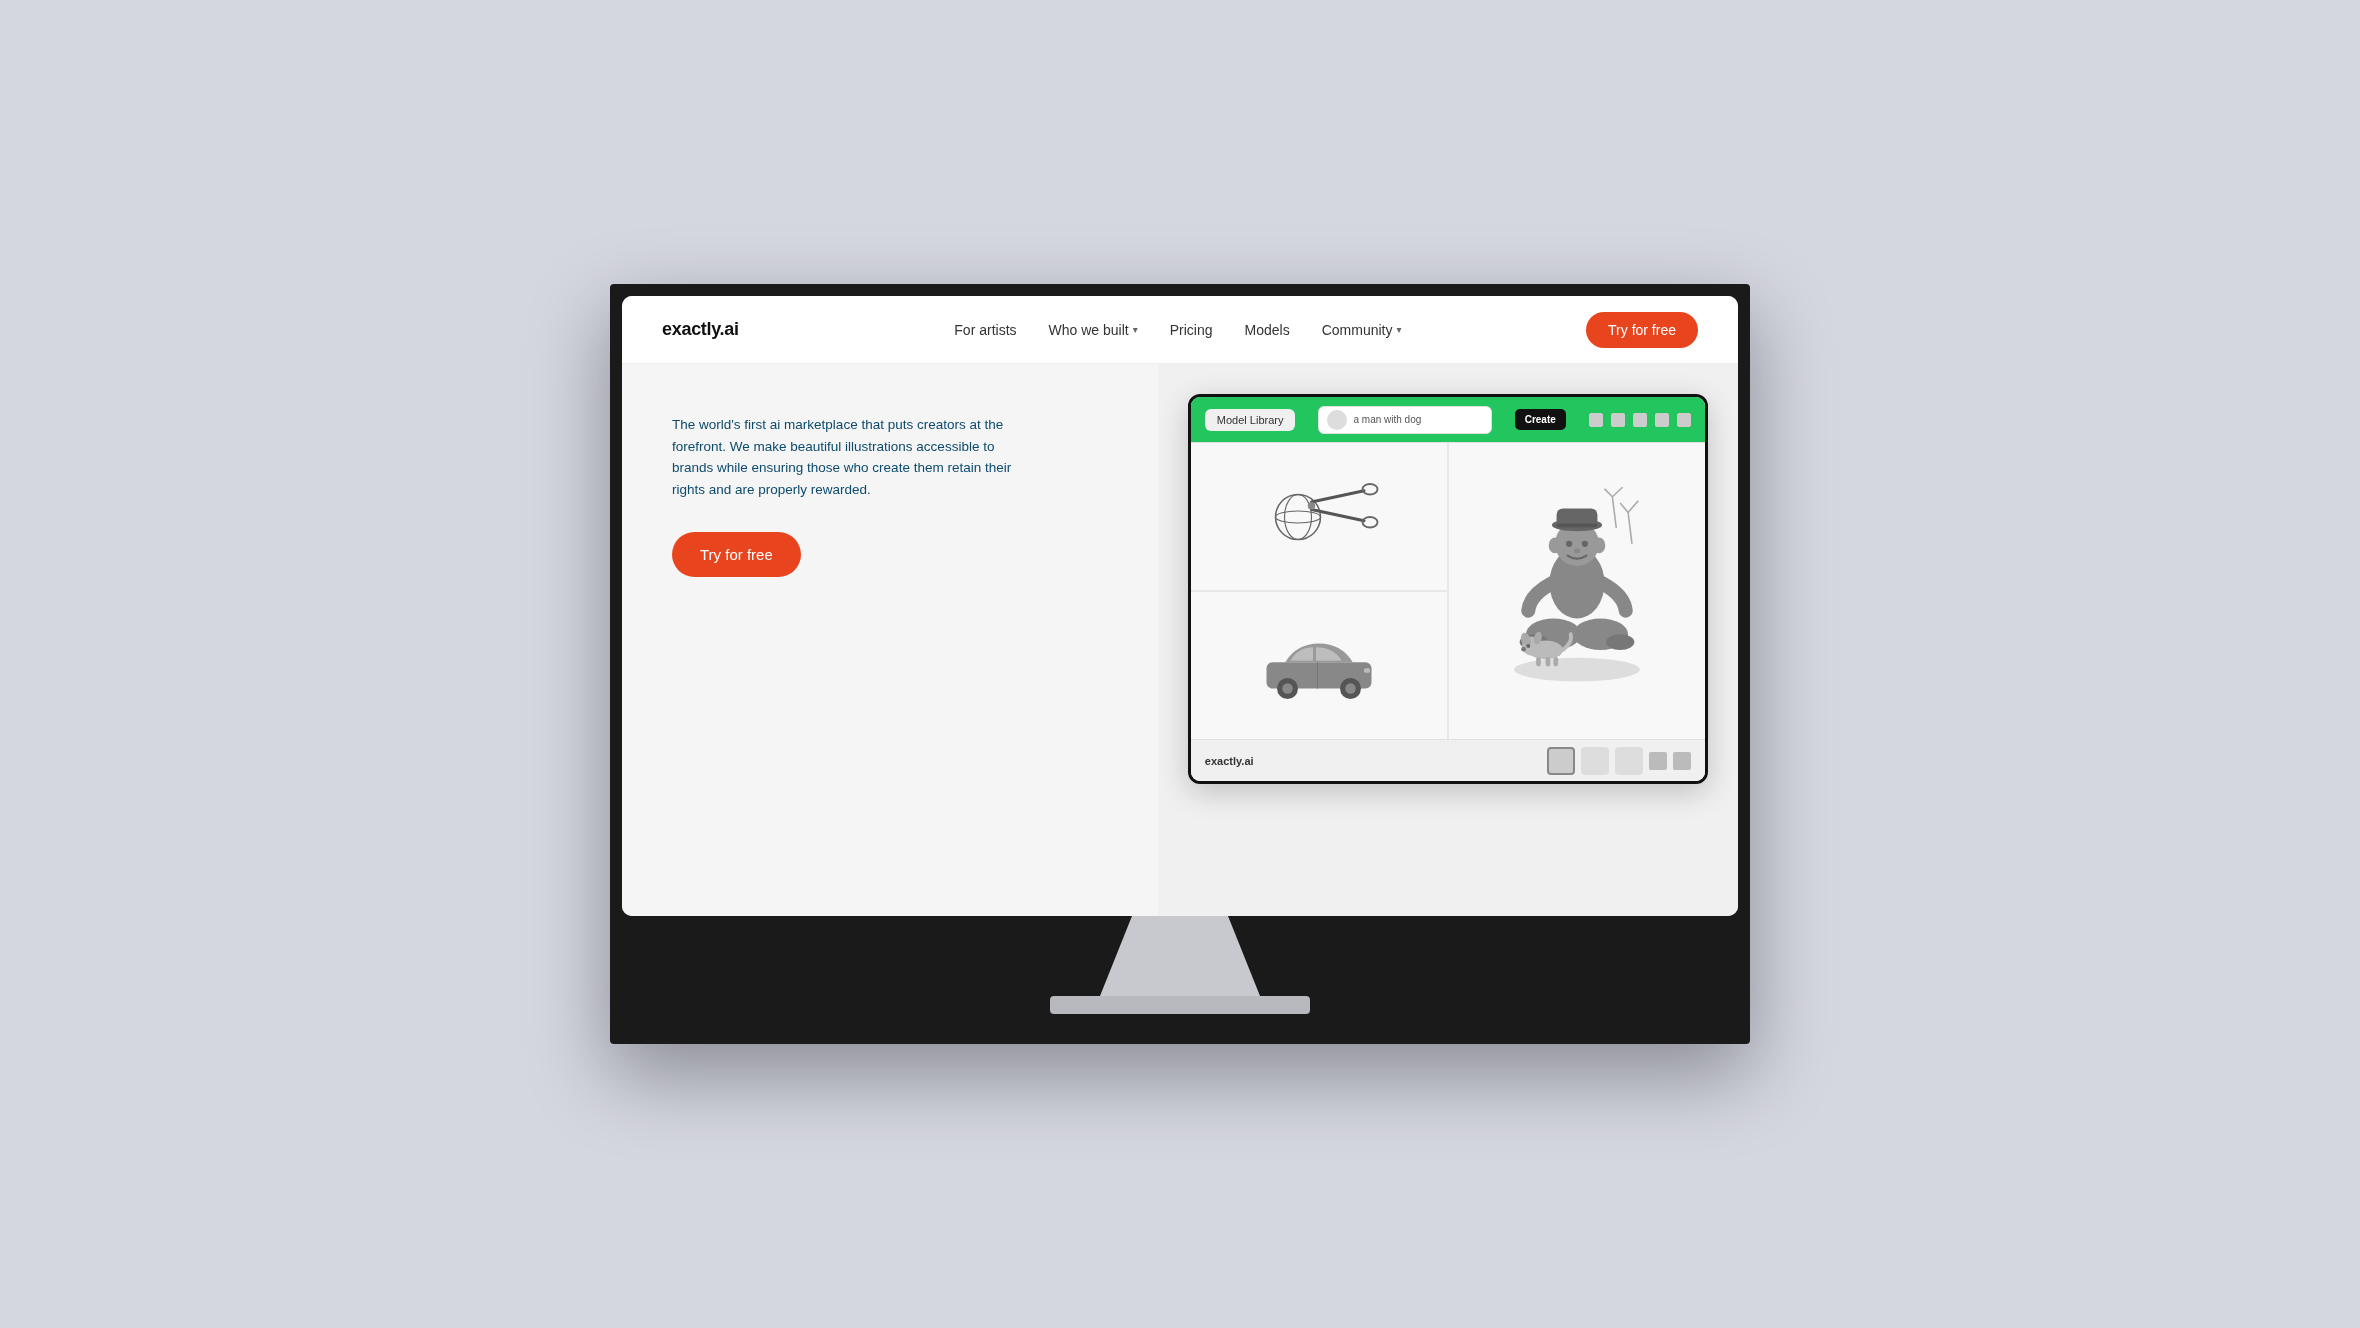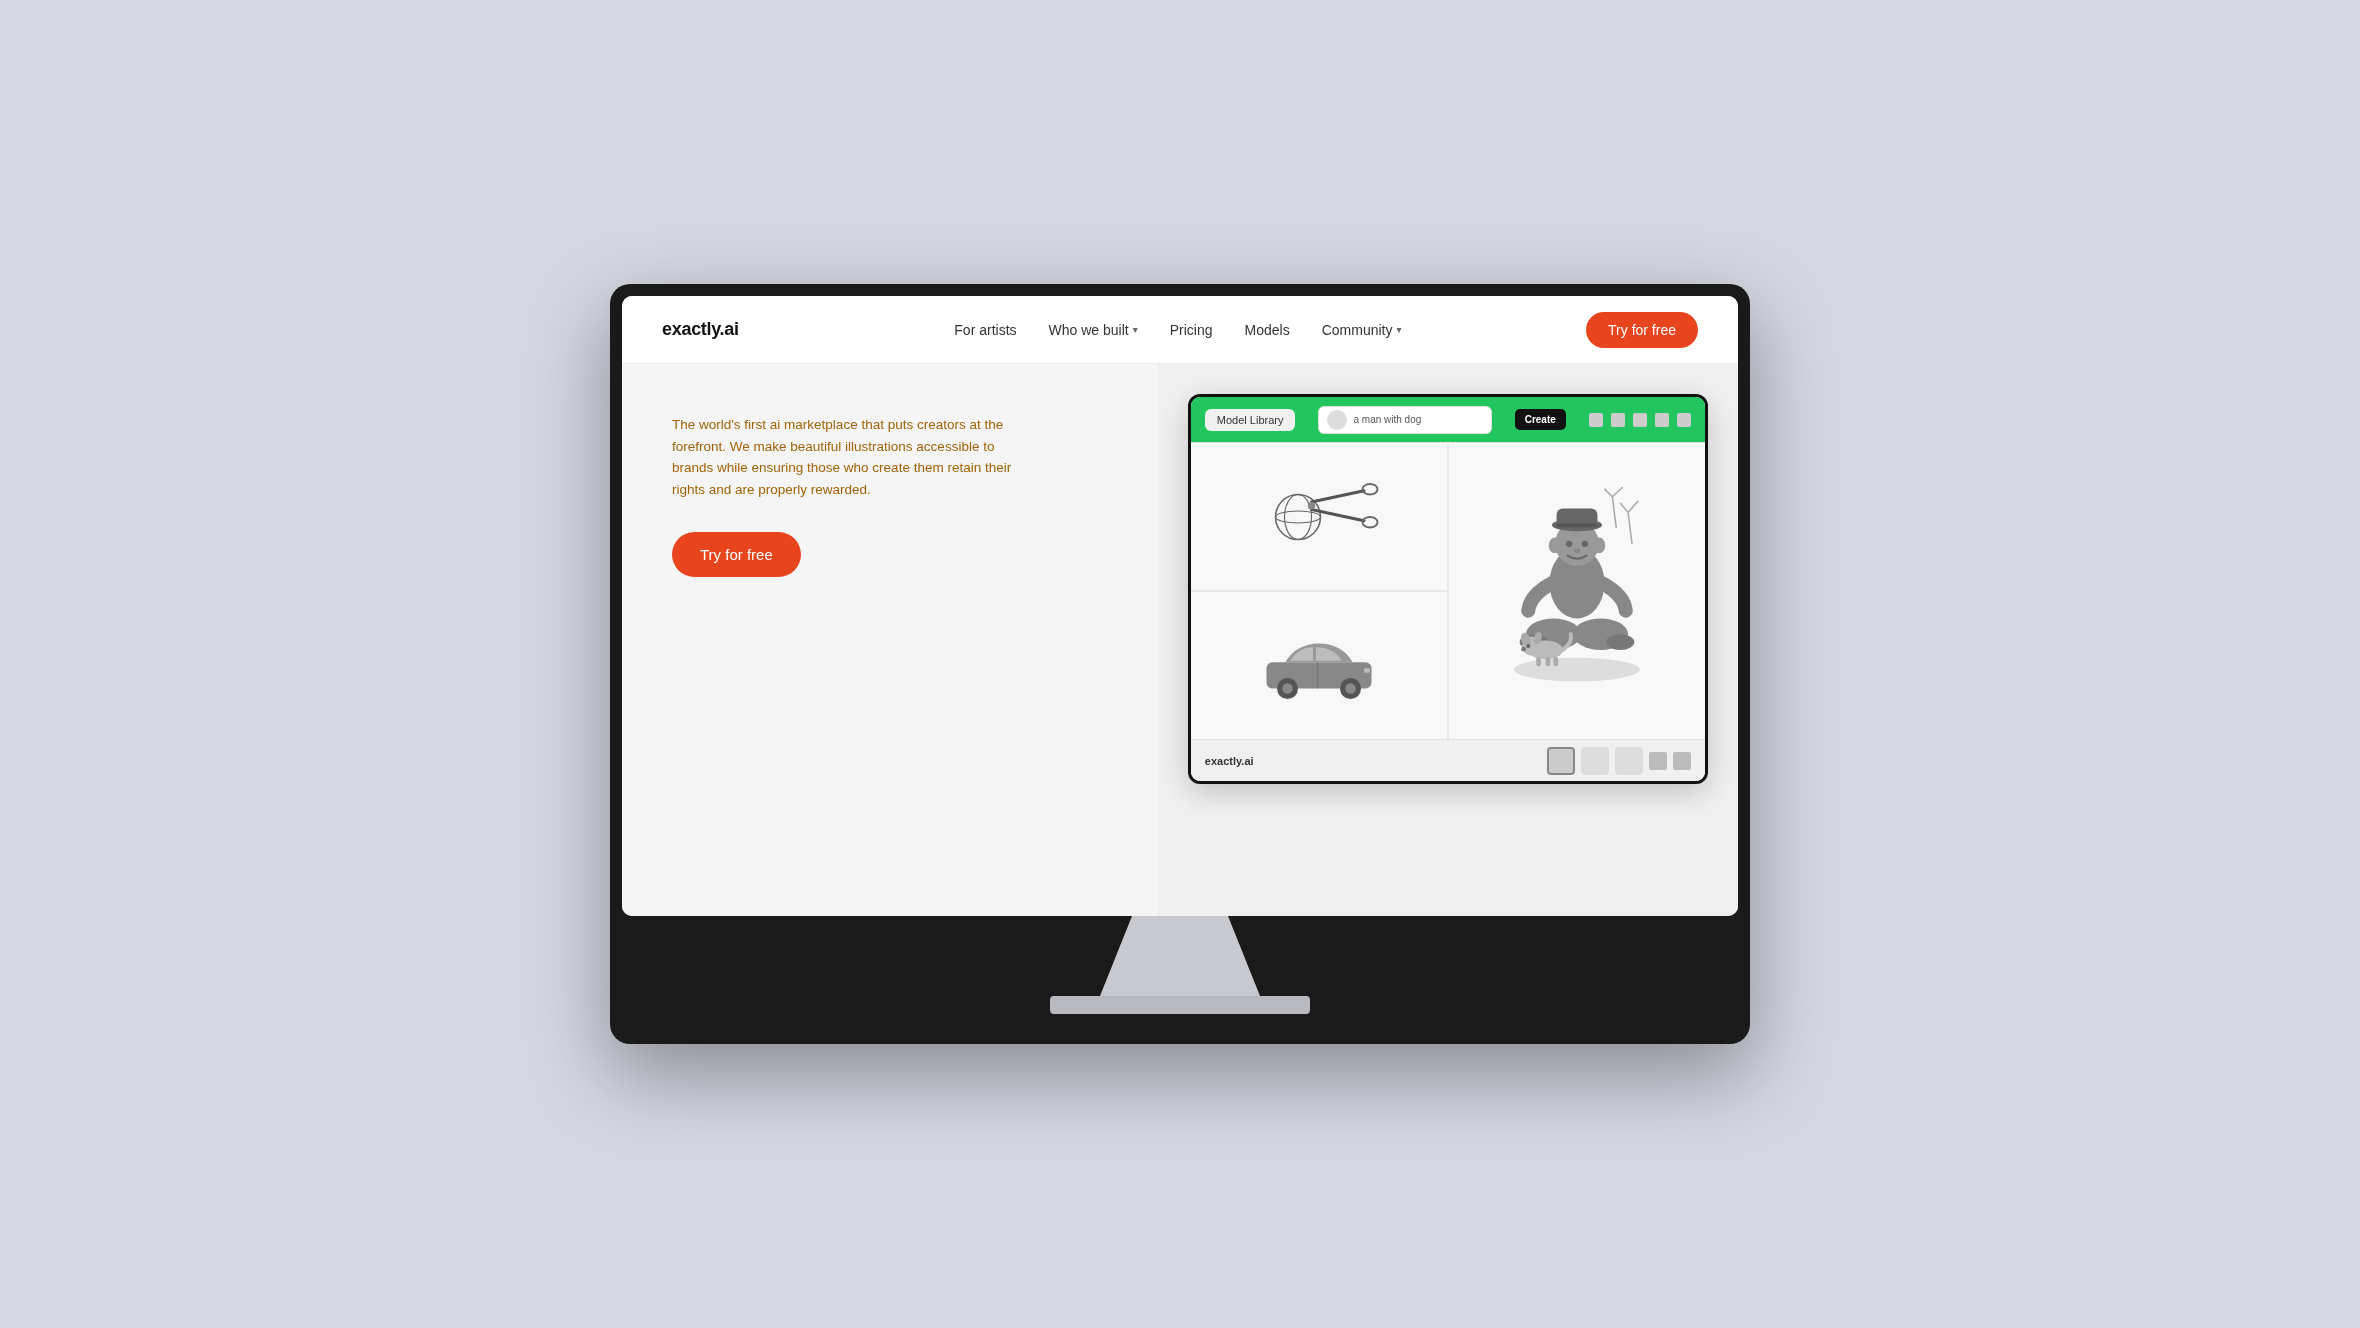--- a/index.html
+++ b/index.html
@@ -12,21 +12,21 @@
       align-items: center;
       justify-content: center;
       font-family: -apple-system, BlinkMacSystemFont, 'Segoe UI', Helvetica, Arial, sans-serif;
       overflow: hidden;
     }
 
     .monitor-outer {
       width: 1140px;
       height: 760px;
       background: #1a1a1a;
-      border-radius: 20px;
+      border-radius: 4px;
       padding: 12px;
       position: relative;
       box-shadow: 0 30px 80px rgba(0,0,0,0.35);
     }
 
     .monitor-screen {
       width: 100%;
       height: 620px;
       background: #f5f5f5;
       border-radius: 10px;
@@ -123,21 +123,21 @@
       font-size: 46px;
       font-weight: 700;
       color: #111;
       line-height: 1.1;
       letter-spacing: -1px;
       margin-bottom: 20px;
     }
 
     .hero-desc {
       font-size: 13.5px;
-      color: #a16207;
+      color: #0c4a6e;
       line-height: 1.6;
       max-width: 360px;
       margin-bottom: 32px;
     }
 
     .hero-btn {
       background: #e8451e;
       color: #fff;
       border-radius: 50px;
       padding: 14px 28px;

